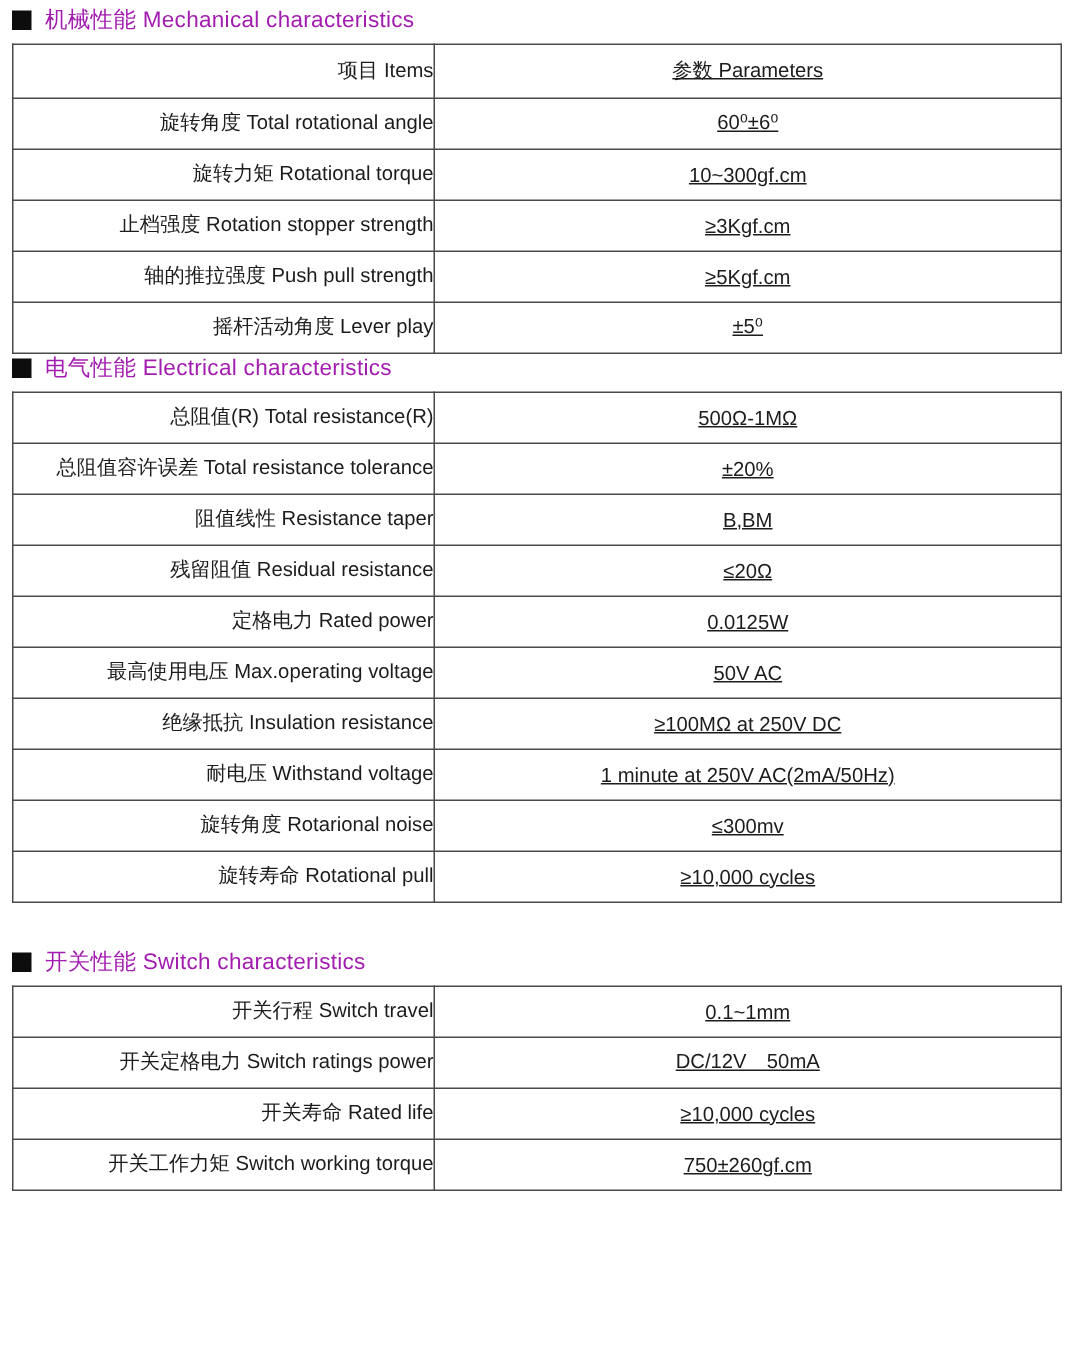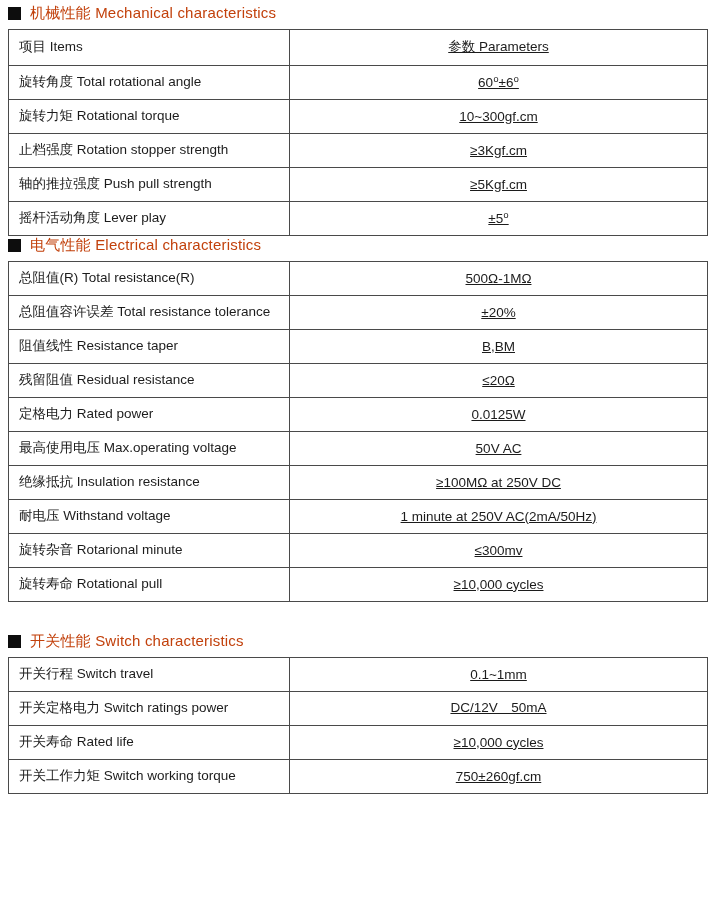--- a/index.html
+++ b/index.html
@@ -14,21 +14,21 @@
     height: 903px;
     padding: 3px 7px 0 8px;
     background: #ffffff;
   }
   .section-title {
     display: flex;
     align-items: center;
     font-size: 15px;
     letter-spacing: 0.2px;
     margin-bottom: 6px;
-    color: #c2410c;
+    color: #a21caf;
   }
   .square-bullet {
     width: 13px;
     height: 13px;
     background: #0d0d0d;
     margin-right: 9px;
     flex: none;
   }
   .section-mech   { margin-top: 1px; }
   .section-elec   { }
@@ -44,21 +44,21 @@
   }
   table.spec td {
     font-size: 13.5px;
     height: 34px;
     vertical-align: middle;
     background: #ffffff;
   }
   td.c1 {
     width: 281px;
     padding-left: 10px;
-    text-align: left;
+    text-align: right;
   }
   td.c2 {
     text-align: center;
     text-decoration: underline;
   }
   tr.hdr td {
     height: 35.5px;
   }
 </style>
 </head>
@@ -134,21 +134,21 @@
       </tr>
       <tr>
         <td class="c1">绝缘抵抗 Insulation resistance</td>
         <td class="c2">≥100MΩ at 250V DC</td>
       </tr>
       <tr>
         <td class="c1">耐电压 Withstand voltage</td>
         <td class="c2">1 minute at 250V AC(2mA/50Hz)</td>
       </tr>
       <tr>
-        <td class="c1">旋转杂音 Rotarional minute</td>
+        <td class="c1">旋转角度 Rotarional noise</td>
         <td class="c2">≤300mv</td>
       </tr>
       <tr>
         <td class="c1">旋转寿命 Rotational pull</td>
         <td class="c2">≥10,000 cycles</td>
       </tr>
     </tbody>
       </table>
   </div>
 

